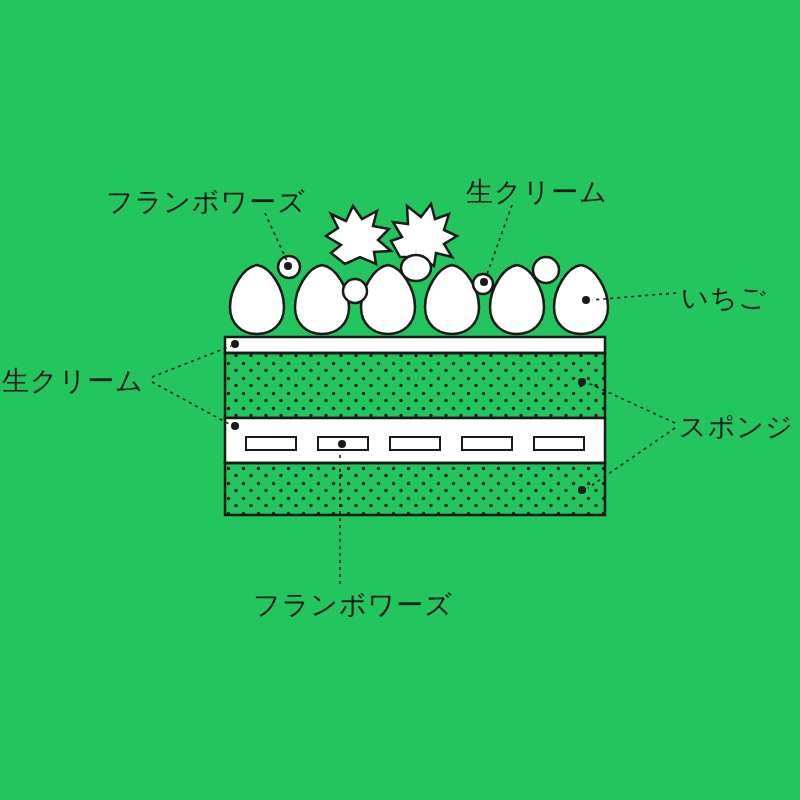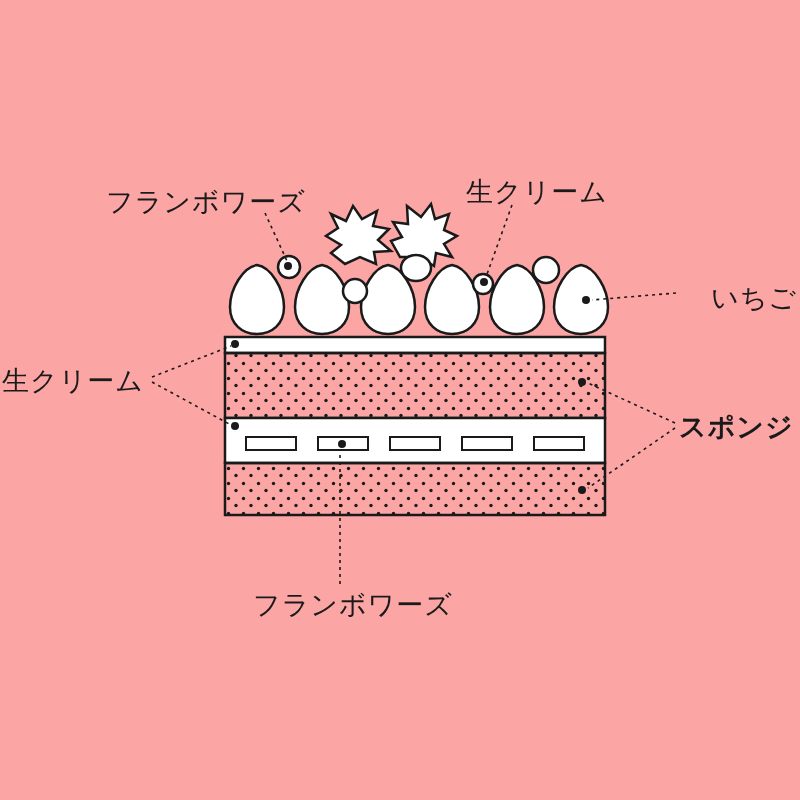--- a/index.html
+++ b/index.html
@@ -4,42 +4,42 @@
 <style>
   html, body {
     margin: 0;
     padding: 0;
     background: #ffffff;
   }
   .canvas {
     position: relative;
     width: 800px;
     height: 800px;
-    background: #fca5a5;
+    background: #22c55e;
     font-family: "Liberation Sans", "DejaVu Sans", sans-serif;
     overflow: hidden;
   }
   .diagram-svg {
     position: absolute;
     left: 0;
     top: 0;
   }
   .label {
     position: absolute;
     color: #1a1a1a;
     font-size: 27px;
     letter-spacing: 1px;
     white-space: nowrap;
     user-select: none;
   }
   .lbl-framboise { left: 106px; top: 184px; }
   .lbl-blueberry { left: 466px; top: 174px; }
-  .lbl-strawberry { left: 711px; top: 280px; }
+  .lbl-strawberry { left: 681px; top: 280px; }
   .lbl-cream { left: 2px; top: 363px; }
-  .lbl-sponge { left: 679px; top: 409px; font-weight: bold; }
+  .lbl-sponge { left: 679px; top: 409px; }
   .lbl-sliced { left: 253px; top: 587px; }
 </style>
 </head>
 <body>
 
 <div class="canvas">
 
   <svg class="diagram-svg" width="800" height="800" viewBox="0 0 800 800">
     <defs>
 

